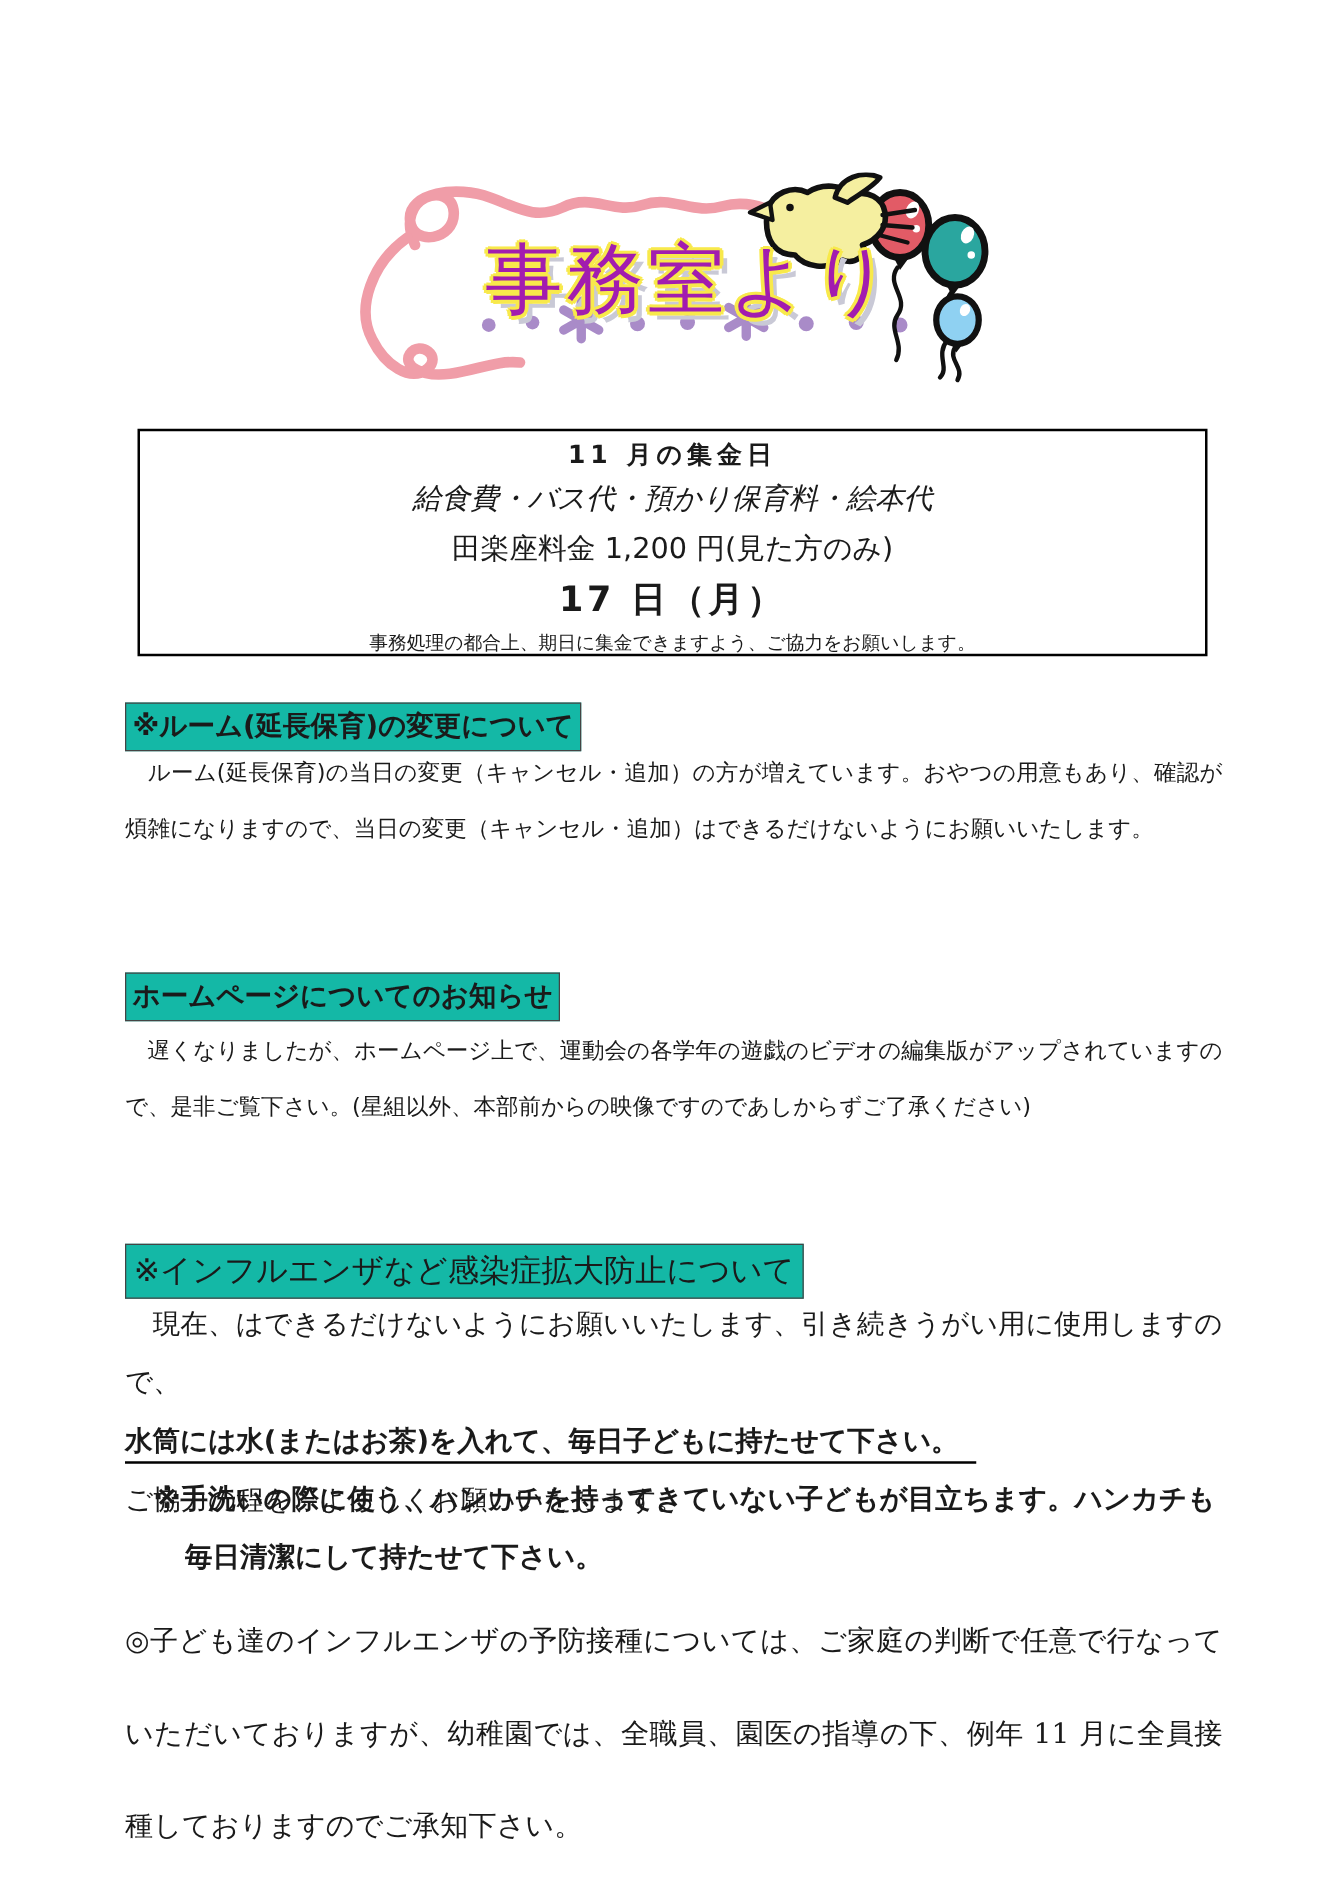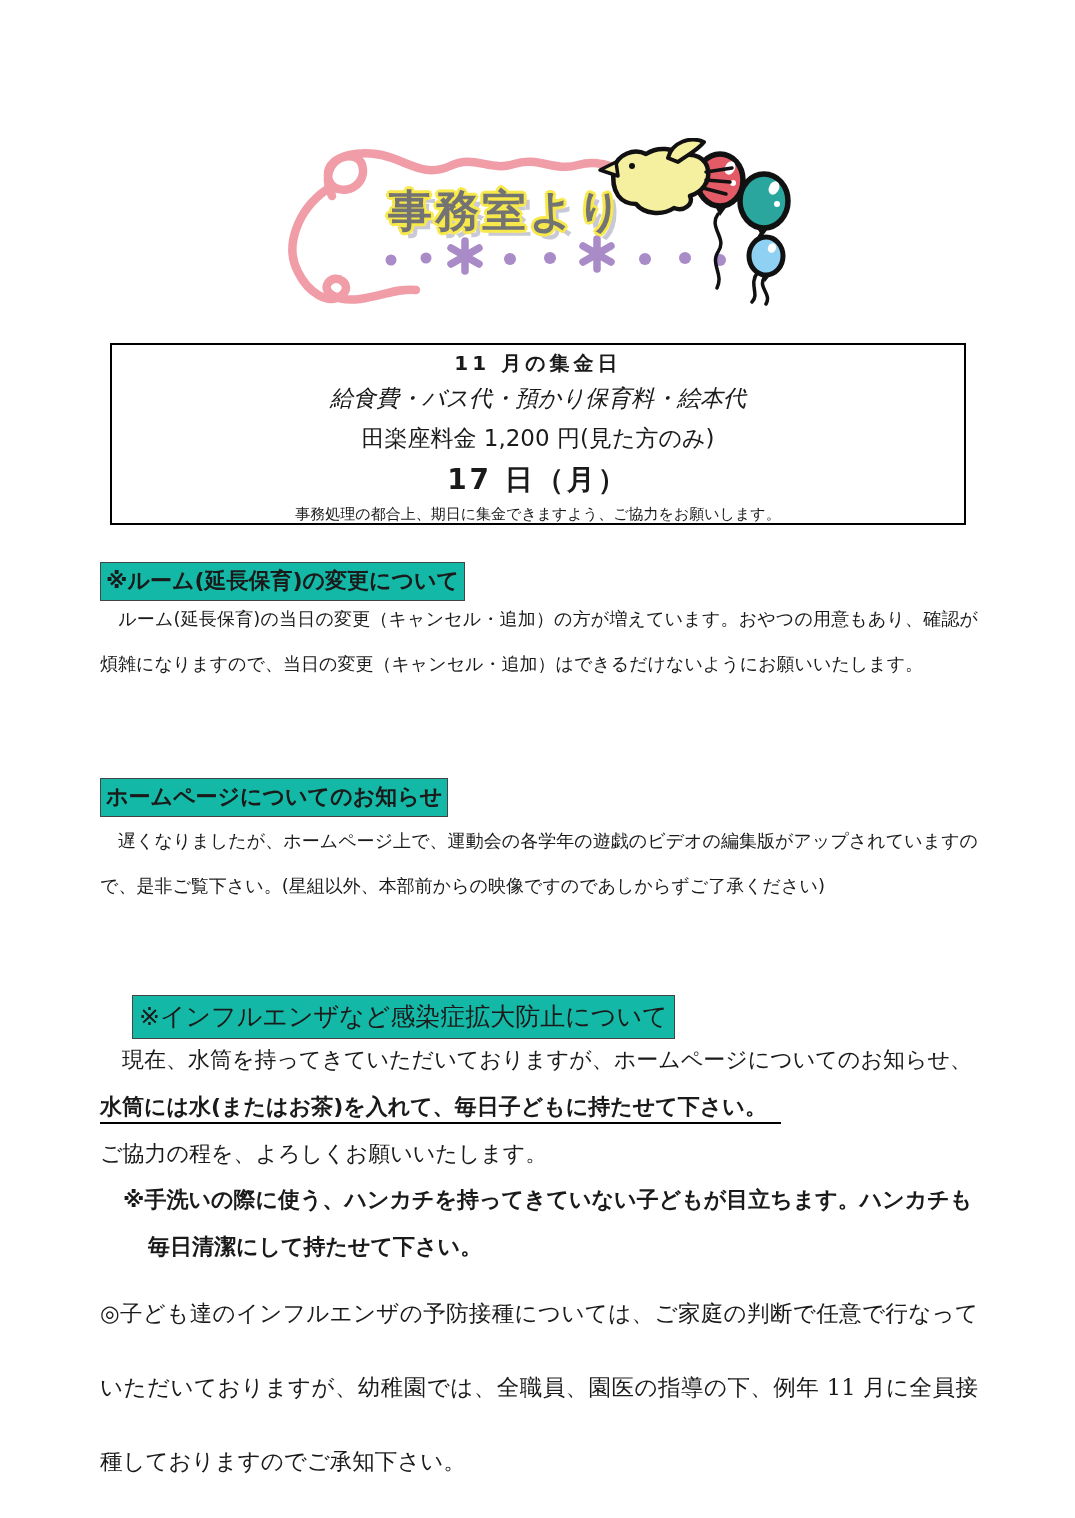--- a/index.html
+++ b/index.html
@@ -8,22 +8,22 @@
     font-family:"DejaVu Sans","Liberation Sans",sans-serif;
     color:#1a1a1a;position:relative;overflow:hidden;
   }
   .page{position:absolute;inset:0;}
 
   
   .header-illustration{position:absolute;left:270px;top:138px;width:535px;height:170px;}
   .header-illustration svg{position:absolute;left:0;top:0;}
   .header-title{
     position:absolute;left:118px;top:44px;
-    font-size:44px;font-weight:bold;letter-spacing:3px;
-    color:#737373;white-space:nowrap;
+    font-size:62px;font-weight:normal;letter-spacing:3px;
+    color:#a21caf;white-space:nowrap;
     text-shadow:
       -2px -2px 0 #f8e94b, 2px -2px 0 #f8e94b,
       -2px  2px 0 #f8e94b, 2px  2px 0 #f8e94b,
       -3px  0   0 #f8e94b, 3px  0   0 #f8e94b,
        0   -3px 0 #f8e94b, 0    3px 0 #f8e94b,
        6px  6px 0 #c9c9d6;
   }
 
   
   .collection-box{
@@ -35,21 +35,21 @@
   .cb-deng{margin-top:9px;font-size:23px;}
   .cb-date{margin-top:7px;font-size:28px;font-weight:bold;letter-spacing:3px;}
   .cb-note{margin-top:6px;font-size:15px;}
 
   
   .sec-heading{
     position:absolute;display:inline-block;
     border:1px solid #444;padding:3px 5px 4px 5px;
     font-size:22px;font-weight:bold;white-space:nowrap;background:#14b8a6;
   }
-  .sec-heading.large{font-size:25px;font-weight:normal;padding:4px 6px 5px 6px;margin-left:32px;}
+  .sec-heading.large{font-size:25px;font-weight:normal;padding:4px 6px 5px 6px;}
   .sec-body{
     position:absolute;width:878px;font-size:18px;line-height:45px;
     text-align:justify;
   }
   .s1-heading{left:100px;top:562px;}
   .s1-body{left:100px;top:596px;}
   .s2-heading{left:100px;top:778px;}
   .s2-body{left:100px;top:818px;}
   .s3-heading{left:100px;top:995px;}
   .s3-body{left:100px;top:1036px;font-size:22px;line-height:47px;}
@@ -145,21 +145,21 @@
   </div>
 
   <div class="sec-heading s1-heading">※ルーム(延長保育)の変更について</div>
   <div class="sec-body s1-body">　ルーム(延長保育)の当日の変更（キャンセル・追加）の方が増えています。おやつの用意もあり、確認が煩雑になりますので、当日の変更（キャンセル・追加）はできるだけないようにお願いいたします。</div>
 
   <div class="sec-heading s2-heading">ホームページについてのお知らせ</div>
   <div class="sec-body s2-body">　遅くなりましたが、ホームページ上で、運動会の各学年の遊戯のビデオの編集版がアップされていますので、是非ご覧下さい。(星組以外、本部前からの映像ですのであしからずご了承ください)</div>
 
   <div class="sec-heading large s3-heading">※インフルエンザなど感染症拡大防止について</div>
   <div class="sec-body s3-body">
-    <span class="s3-line">　現在、水筒を持ってきていただいておりますが、ホームページについてのお知らせ、</span>
+    <span class="s3-line">　現在、はできるだけないようにお願いいたします、引き続きうがい用に使用しますので、</span>
     <span class="s3-line"><span class="emphasis">水筒には水(またはお茶)を入れて、毎日子どもに持たせて下さい。</span></span>
     <span class="s3-line">ご協力の程を、よろしくお願いいたします。</span>
   </div>
 
   <div class="hand-note">※手洗いの際に使う、ハンカチを持ってきていない子どもが目立ちます。ハンカチも毎日清潔にして持たせて下さい。</div>
 
   <div class="vacc-note">◎子ども達のインフルエンザの予防接種については、ご家庭の判断で任意で行なっていただいておりますが、幼稚園では、全職員、園医の指導の下、例年 11 月に全員接種しておりますのでご承知下さい。</div>
 
 </div>
 

